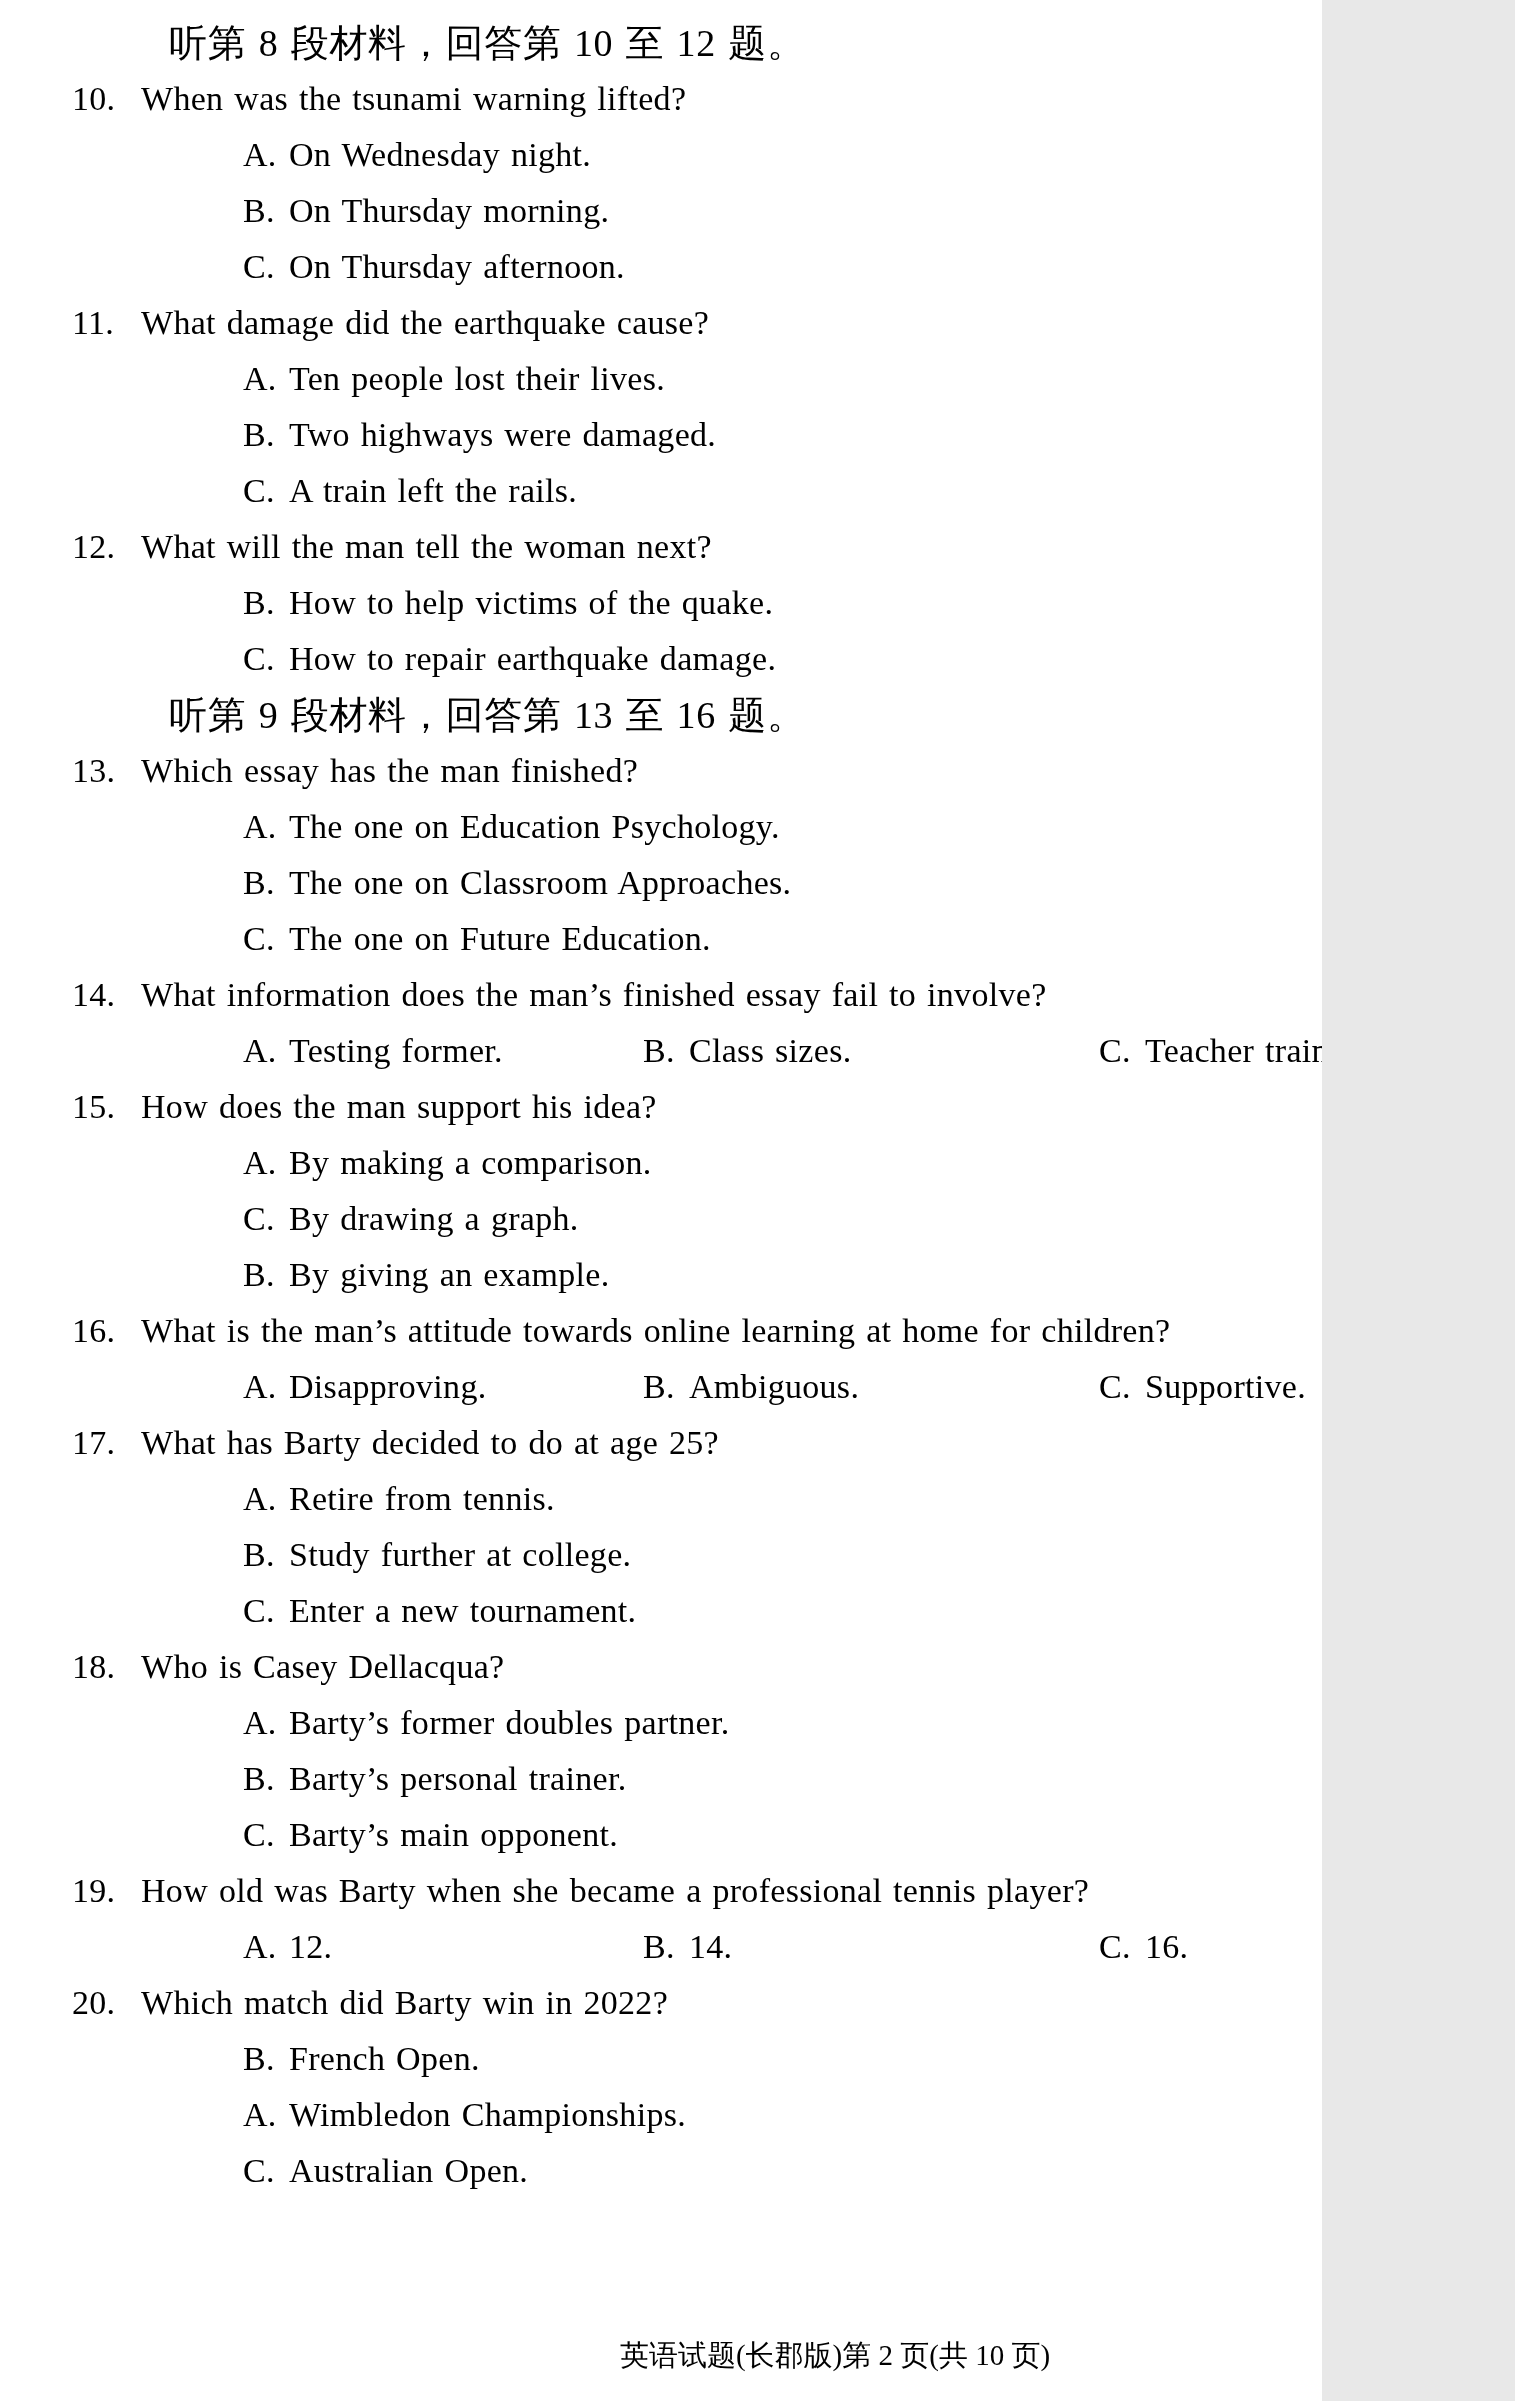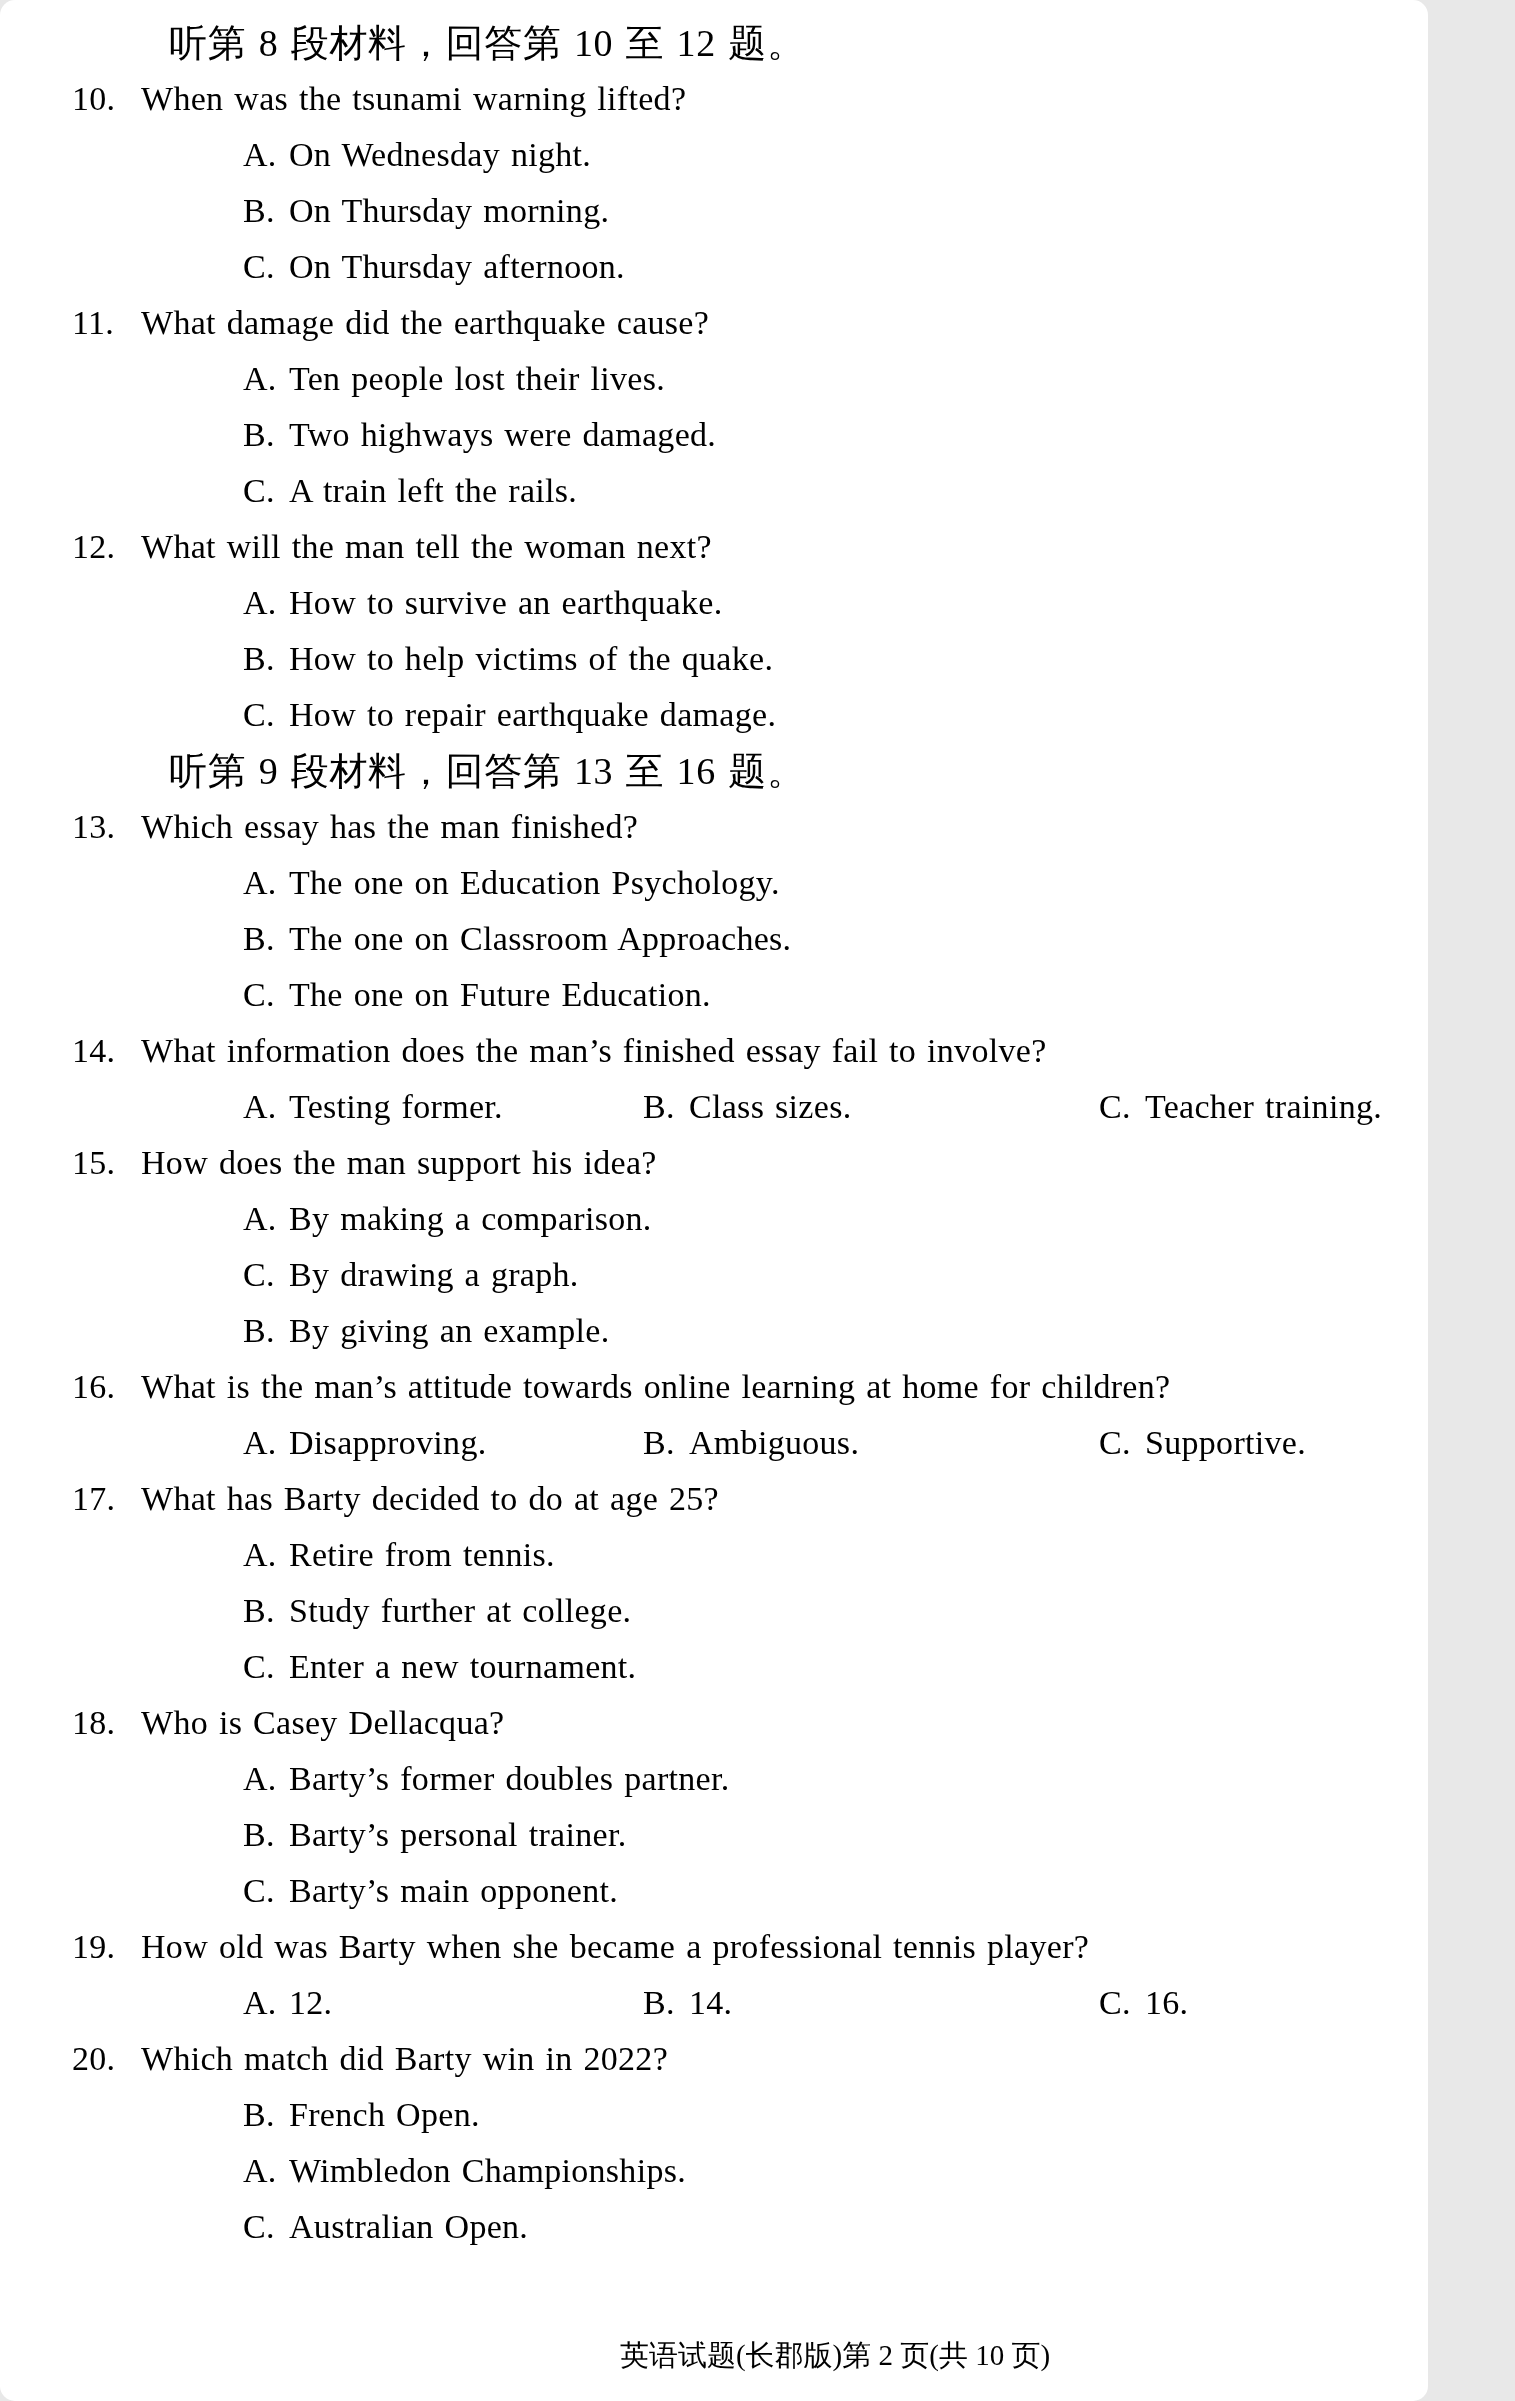--- a/index.html
+++ b/index.html
@@ -1,24 +1,23 @@
 <!DOCTYPE html>
 <html style="font-size:11.4px"><head>
 <meta charset="utf-8">
 <style>
   html, body { margin: 0; padding: 0; background: #e8e8e8; }
   .page {
     position: relative;
-    width: 1428px;
+    width: 1322px;
     height: 2401px;
     background: #ffffff;
     color: #000000;
     font-family: "Liberation Serif", "DejaVu Serif", serif;
     overflow: hidden;
-    border-radius: 15px;
   }
   .content {
     position: absolute;
     top: 15px;
     left: 0;
     width: 100%;
   }
   .line {
     height: 56px;
     line-height: 56px;
@@ -63,21 +62,20 @@
       <div class="line section-header"><span>听第 8 段材料，回答第 10 至 12 题。</span></div>
       <div class="line question"><span class="q-num">10.</span><span>When was the tsunami warning lifted?</span></div>
       <div class="line option"><span class="opt-label">A.</span><span>On Wednesday night.</span></div>
       <div class="line option"><span class="opt-label">B.</span><span>On Thursday morning.</span></div>
       <div class="line option"><span class="opt-label">C.</span><span>On Thursday afternoon.</span></div>
       <div class="line question"><span class="q-num">11.</span><span>What damage did the earthquake cause?</span></div>
       <div class="line option"><span class="opt-label">A.</span><span>Ten people lost their lives.</span></div>
       <div class="line option"><span class="opt-label">B.</span><span>Two highways were damaged.</span></div>
       <div class="line option"><span class="opt-label">C.</span><span>A train left the rails.</span></div>
       <div class="line question"><span class="q-num">12.</span><span>What will the man tell the woman next?</span></div>
-      <div class="line option"><span class="opt-label">A.</span><span>How to survive an earthquake.</span></div>
       <div class="line option"><span class="opt-label">B.</span><span>How to help victims of the quake.</span></div>
       <div class="line option"><span class="opt-label">C.</span><span>How to repair earthquake damage.</span></div>
       <div class="line section-header"><span>听第 9 段材料，回答第 13 至 16 题。</span></div>
       <div class="line question"><span class="q-num">13.</span><span>Which essay has the man finished?</span></div>
       <div class="line option"><span class="opt-label">A.</span><span>The one on Education Psychology.</span></div>
       <div class="line option"><span class="opt-label">B.</span><span>The one on Classroom Approaches.</span></div>
       <div class="line option"><span class="opt-label">C.</span><span>The one on Future Education.</span></div>
       <div class="line question"><span class="q-num">14.</span><span>What information does the man’s finished essay fail to involve?</span></div>
       <div class="line option-row"><span class="cell cell-0"><span class="opt-label">A.</span><span>Testing former.</span></span><span class="cell cell-1"><span class="opt-label">B.</span><span>Class sizes.</span></span><span class="cell cell-2"><span class="opt-label">C.</span><span>Teacher training.</span></span></div>
       <div class="line question"><span class="q-num">15.</span><span>How does the man support his idea?</span></div>

